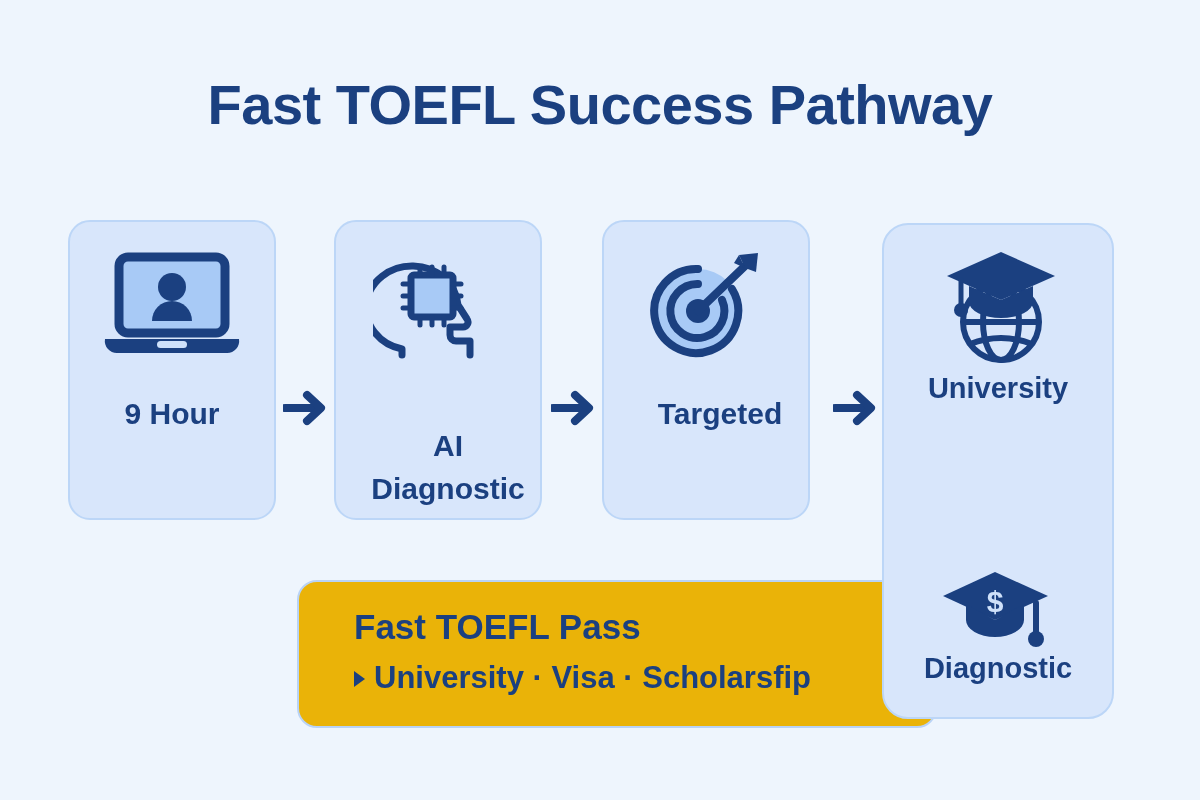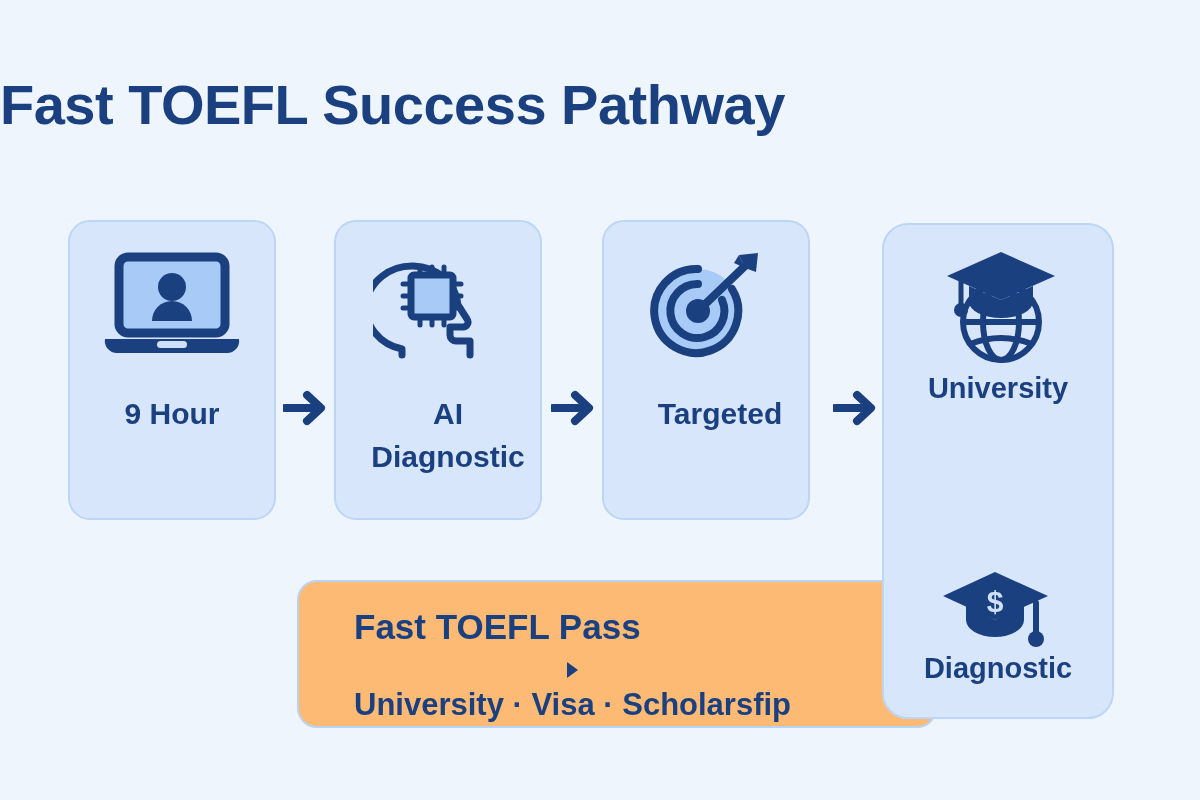--- a/index.html
+++ b/index.html
@@ -19,21 +19,21 @@
     width: 1200px;
     height: 800px;
   }
 
   
   .title {
     position: absolute;
     left: 0;
     top: 72px;
     width: 1200px;
-    text-align: left;
+    text-align: center;
     font-size: 56px;
     font-weight: bold;
     color: #1b4080;
     letter-spacing: -0.5px;
     white-space: nowrap;
   }
 
   
   .card {
     position: absolute;
@@ -118,21 +118,21 @@
   .oi-visa { top: 424px; }
   .oi-scholarship { top: 570px; }
 
   
   .banner {
     position: absolute;
     left: 297px;
     top: 580px;
     width: 640px;
     height: 148px;
-    background: #fdba74;
+    background: #eab308;
     border: 2px solid #b9d3f6;
     border-radius: 20px;
     box-sizing: border-box;
     z-index: 2;
   }
   .banner-title {
     position: absolute;
     left: 55px;
     top: 25px;
     font-size: 35px;
@@ -144,21 +144,20 @@
     position: absolute;
     left: 55px;
     top: 78px;
     font-size: 31px;
     font-weight: bold;
     color: #1b4080;
     white-space: nowrap;
     display: flex;
     align-items: center;
     gap: 9px;
-    flex-direction: column;
   }
   .bullet-tri {
     display: inline-block;
     width: 0;
     height: 0;
     border-left: 11px solid #1b4080;
     border-top: 8px solid transparent;
     border-bottom: 8px solid transparent;
     margin-top: 2px;
   }
@@ -206,21 +205,21 @@
         <line x1="71" y1="68" x2="71" y2="76"></line>
         <line x1="30" y1="35" x2="38" y2="35"></line>
         <line x1="30" y1="47" x2="38" y2="47"></line>
         <line x1="30" y1="59" x2="38" y2="59"></line>
         <line x1="80" y1="35" x2="88" y2="35"></line>
         <line x1="80" y1="47" x2="88" y2="47"></line>
         <line x1="80" y1="59" x2="88" y2="59"></line>
       </g>
     </svg>
   </div>
-  <div class="card-label label-2" style="left:334px; width:228px;">
+  <div class="card-label label-2" style="left:334px; width:228px;margin-top:32px;">
     <div>AI</div>
     <div>Diagnostic</div>
   </div>
 
   <div class="arrow arrow-2">
     <svg width="46" height="40" viewBox="0 0 46 40">
       <line x1="2" y1="20" x2="30" y2="20" stroke="#1b4080" stroke-width="8" stroke-linecap="round"></line>
       <polyline points="24,7 38,20 24,33" fill="none" stroke="#1b4080" stroke-width="8" stroke-linecap="round" stroke-linejoin="round"></polyline>
     </svg>
   </div>

